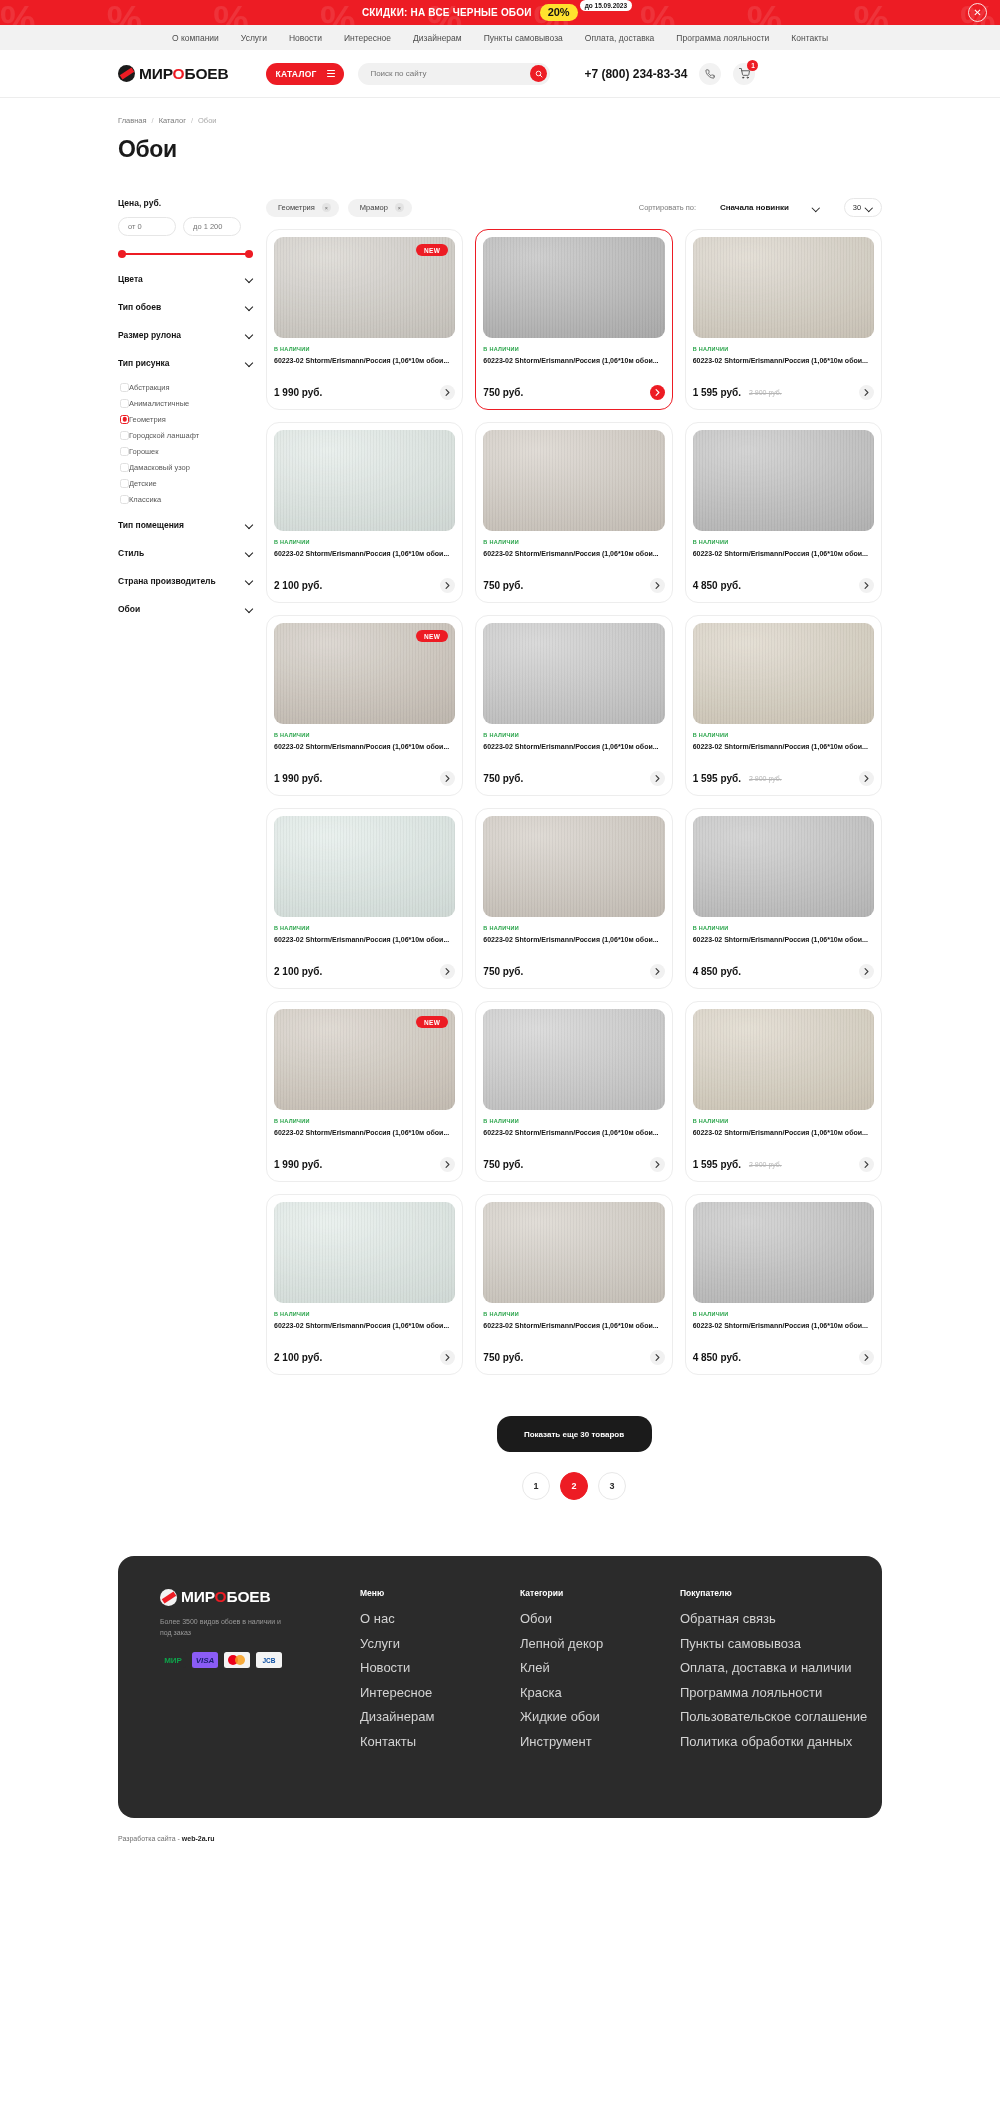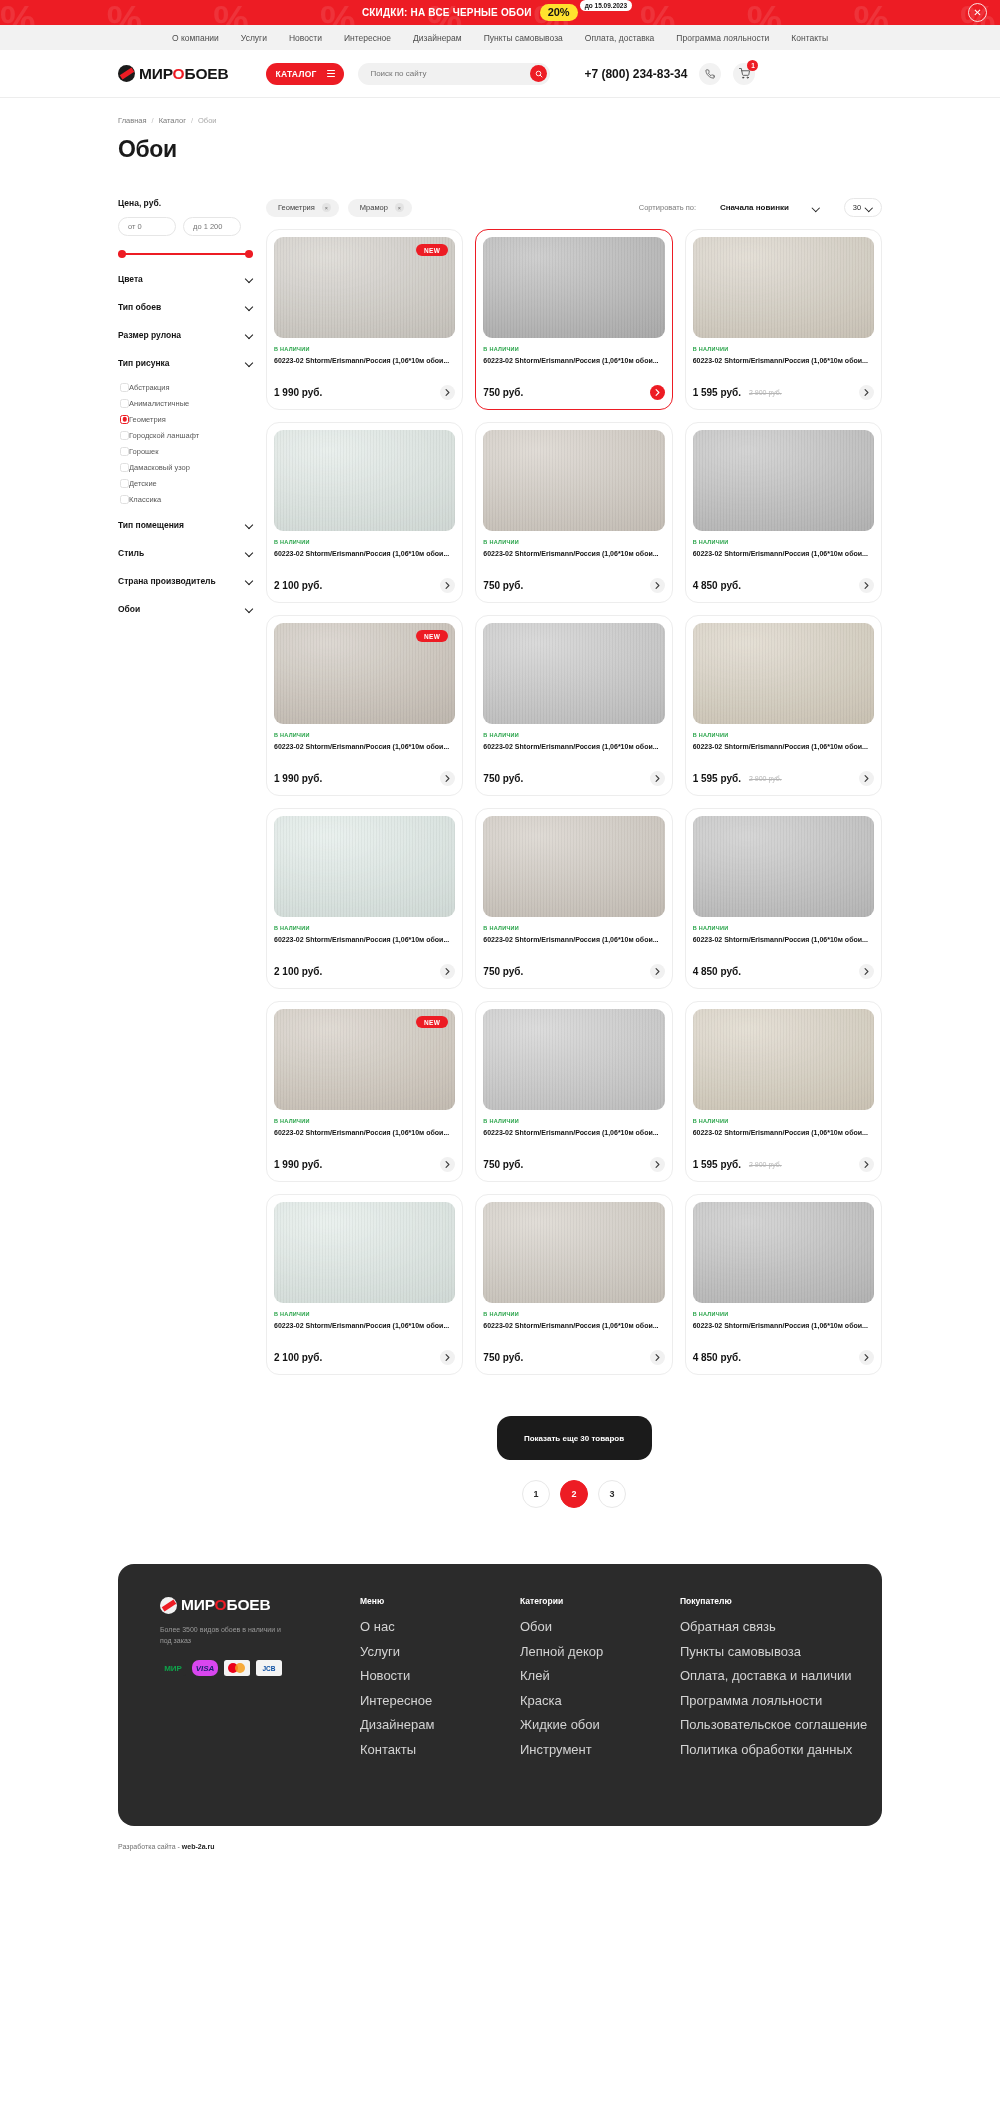--- a/index.html
+++ b/index.html
@@ -200,21 +200,21 @@
   .oldprice { font-size: 7px; color: #b5b5b5; text-decoration: line-through; margin-left: 8px; }
   .gobtn {
     margin-left: auto; width: 15px; height: 15px; border-radius: 50%; background: #f1f1f1;
     display: flex; align-items: center; justify-content: center; flex: none;
   }
   .gobtn.red { background: #ed1c24; }
   .gobtn svg { display: block; }
 
   
   .loadmore {
-    display: block; margin: 41px auto 0; width: 155px; height: 44px; border-radius: 14px;
+    display: block; margin: 41px auto 0; width: 155px; height: 36px; border-radius: 14px;
     background: #1b1b1b; color: #fff; font-size: 8px; font-weight: 700; border: none; cursor: pointer;
   }
   .pager { display: flex; justify-content: center; gap: 10px; margin-top: 20px; }
   .pg {
     width: 28px; height: 28px; border-radius: 50%; border: 1px solid #e8e8e8; background: #fff;
     font-size: 9px; font-weight: 700; color: #2a2a2a; display: flex; align-items: center;
     justify-content: center; cursor: pointer;
   }
   .pg.active { background: #ed1c24; border-color: #ed1c24; color: #fff; }
 
@@ -227,21 +227,21 @@
   .f-brand { width: 200px; flex: none; }
   .f-logo { display: flex; align-items: center; gap: 4px; }
   .f-logo .logo-text { color: #fff; }
   .f-tag { font-size: 7px; color: #9a9a9a; line-height: 1.6; margin-top: 10px; width: 125px; }
   .pay-row { display: flex; gap: 6px; margin-top: 14px; align-items: center; }
   .pay {
     width: 26px; height: 16px; border-radius: 2.5px; display: flex; align-items: center;
     justify-content: center; font-size: 6px; font-weight: 800;
   }
   .pay.mir { background: #2b2b2b; color: #0ea34a; font-size: 8px; }
-  .pay.visa { background: #d946ef; color: #1a1f71; font-style: italic; font-size: 8px; border-radius: 7px; }
+  .pay.visa { background: #8b5cf6; color: #1a1f71; font-style: italic; font-size: 8px; }
   .pay.mc { background: #f4f4f4; position: relative; }
   .pay.mc .c1, .pay.mc .c2 { width: 10px; height: 10px; border-radius: 50%; position: absolute; top: 3px; }
   .pay.mc .c1 { background: #eb001b; left: 4px; }
   .pay.mc .c2 { background: #f79e1b; left: 11px; opacity: .85; }
   .pay.jcb { background: #f4f4f4; color: #0b4ea2; font-size: 6.5px; }
 
   .f-col { width: 160px; flex: none; }
   .f-col.wide { width: 230px; }
   .f-head { font-size: 8.5px; font-weight: 700; color: #fff; margin-bottom: 13px; }
   .f-col a { display: block; font-size: 13px; color: #d3d3d3; text-decoration: none; margin-bottom: 9.5px; }

